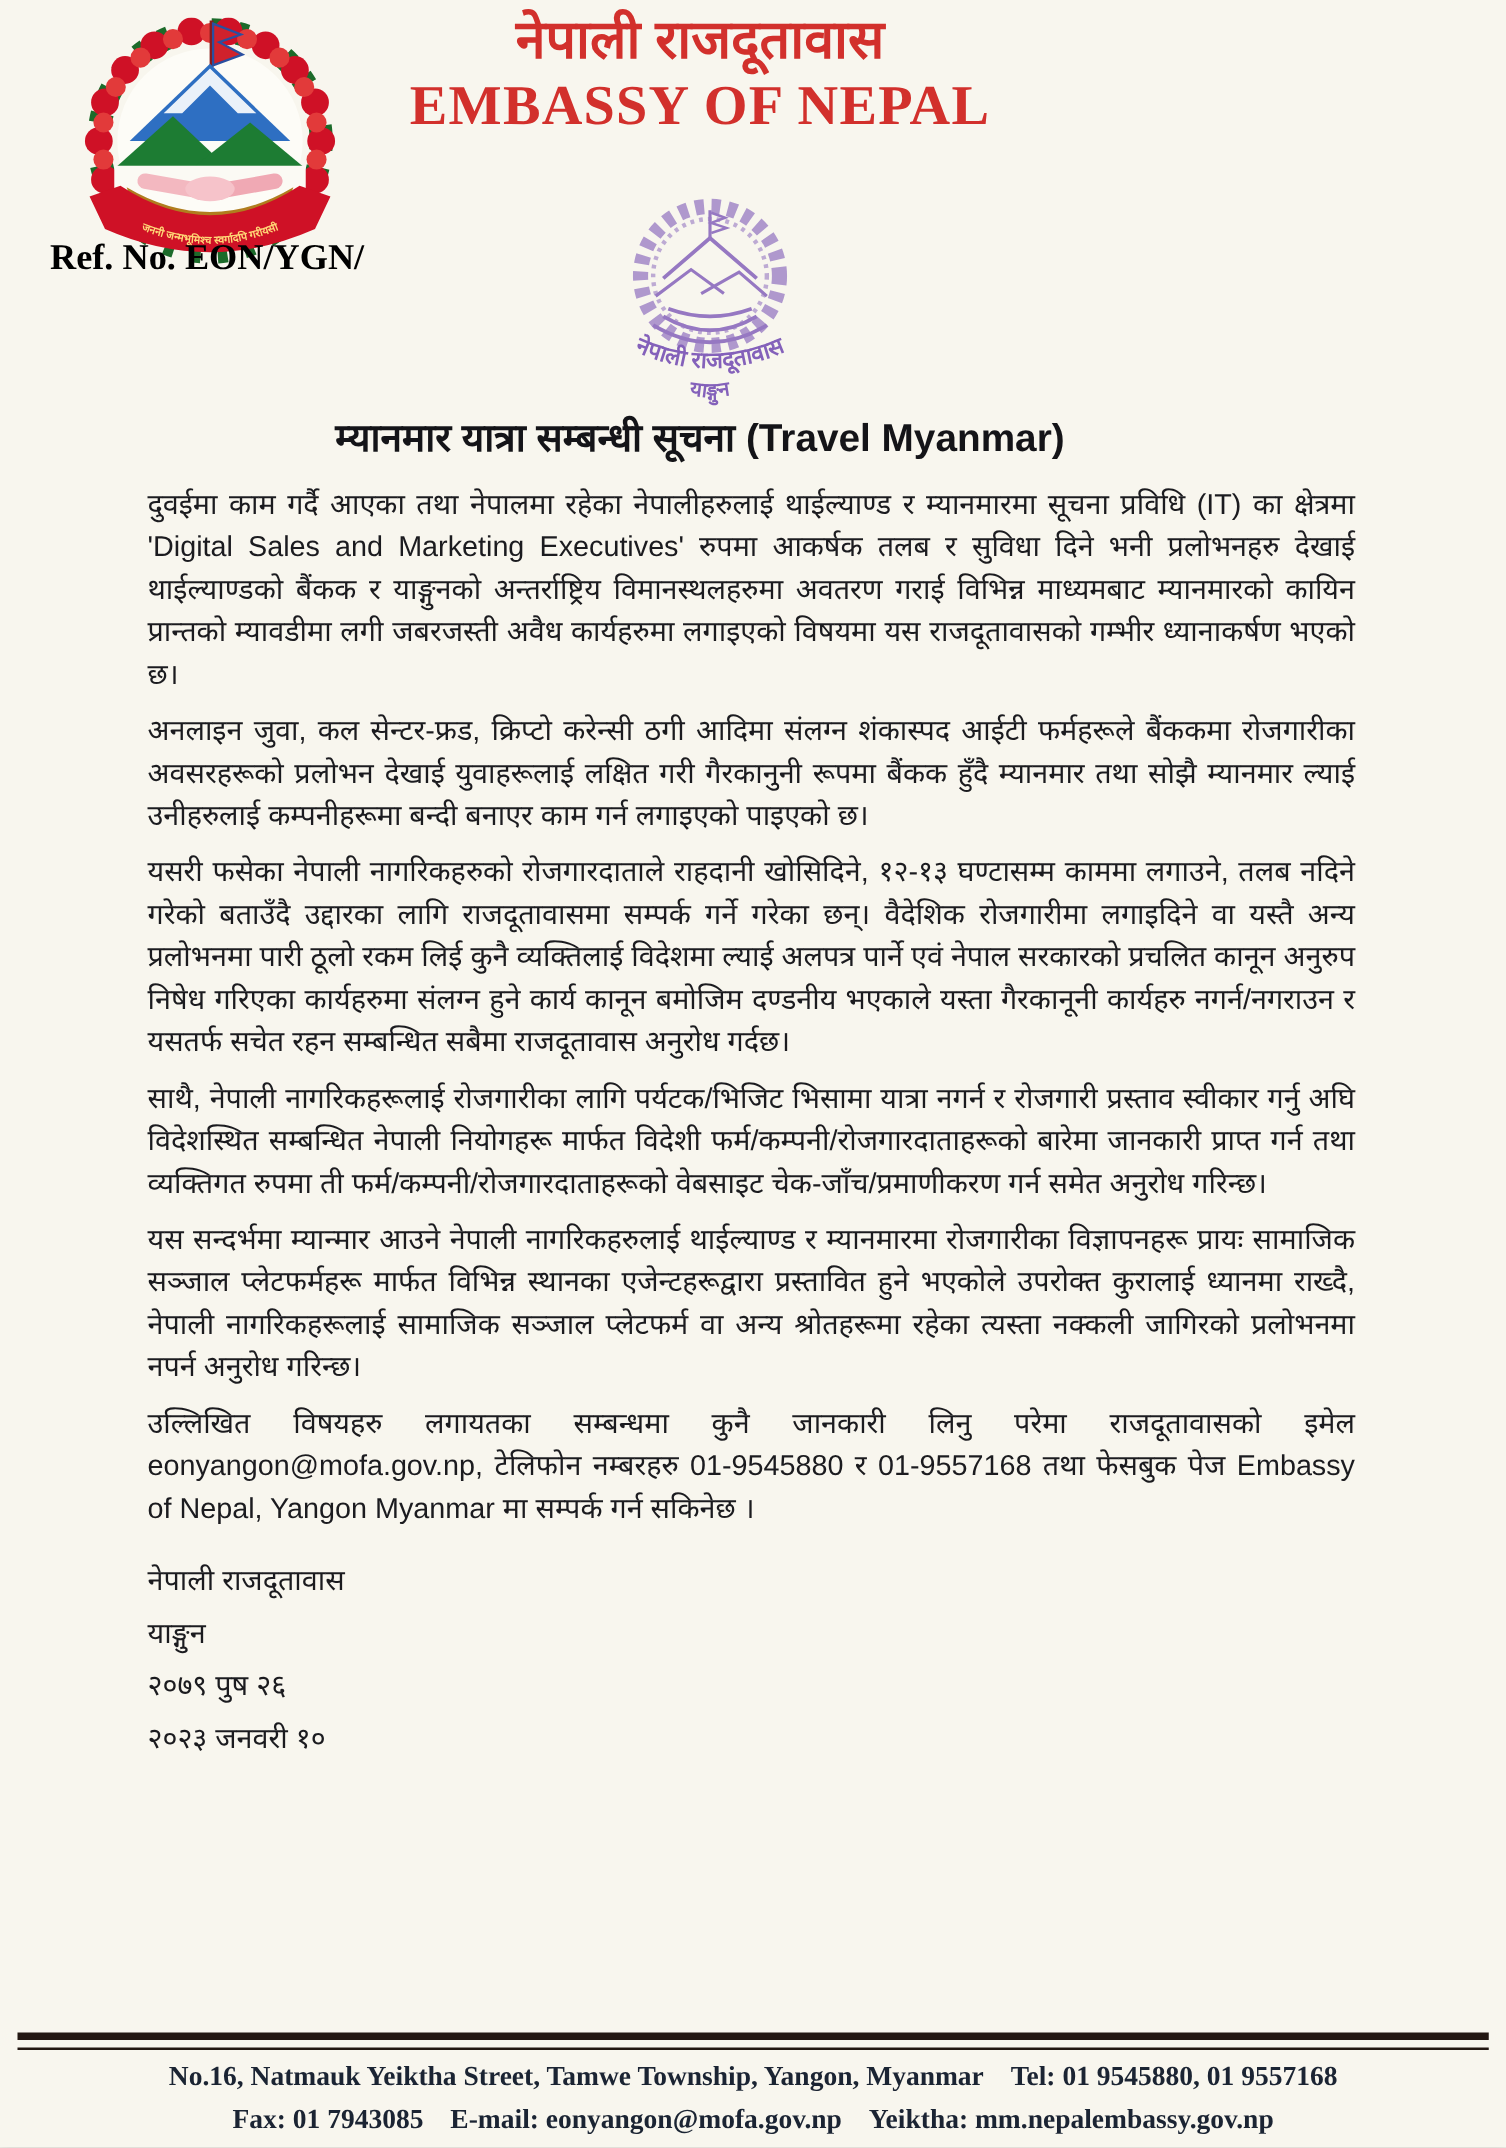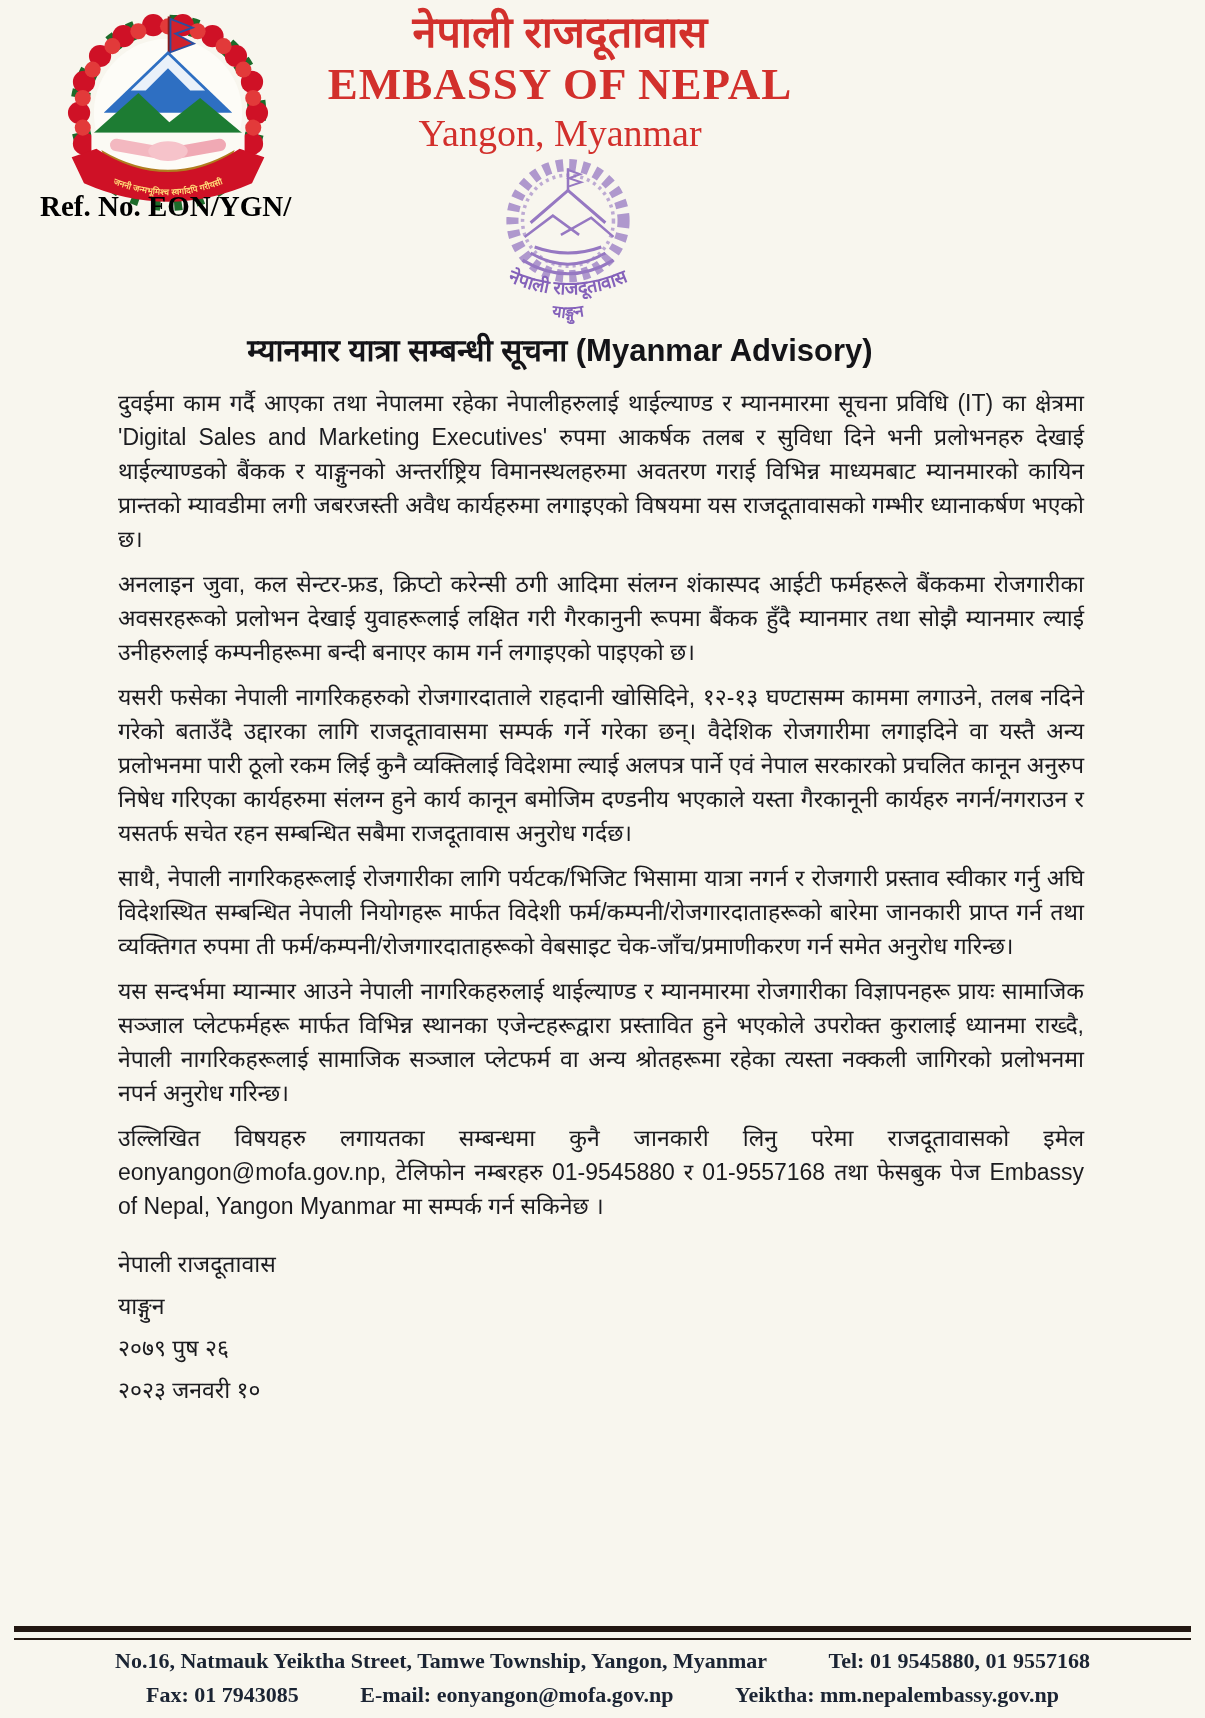--- a/index.html
+++ b/index.html
@@ -40,21 +40,21 @@
   
   .footer-rule-thick { position:absolute; left:14px; right:14px; top:1626px; height:6px; background:#231712; }
   .footer-rule-thin  { position:absolute; left:14px; right:14px; top:1638px; height:2px; background:#231712; }
   .footer-line {
     position:absolute; left:0; width:1205px; text-align:center;
     font-family:"Liberation Serif", serif; font-weight:bold;
     color:#1b2433; font-size:22px;
   }
   .footer-line-1 { top:1648px; }
   .footer-line-2 { top:1682px; }
-  .footer-line span { margin:0 28px; }
+  .footer-line span { margin:0 8px; }
 </style>
 </head>
 <body>
 
 <div class="page">
 
   <svg class="emblem" viewBox="0 0 200 170" xmlns="http://www.w3.org/2000/svg" aria-hidden="true">
 
     <circle cx="100" cy="80" r="72" fill="none" stroke="#1c6b2a" stroke-width="15" stroke-dasharray="6 11"></circle>
 
@@ -108,21 +108,20 @@
         <path id="mottoPath" d="M50,135 Q100,158 150,135"></path>
       </defs>
     <text font-size="7" fill="#ffd777" font-weight="bold">
       <textPath href="#mottoPath" startOffset="50%" text-anchor="middle">जननी जन्मभूमिश्च स्वर्गादपि गरीयसी</textPath>
     </text>
   </svg>
 
   <div class="header-center">
     <div class="h-nepali">नेपाली राजदूतावास</div>
     <div class="h-english">EMBASSY OF NEPAL</div>
-    <div class="h-location">Yangon, Myanmar</div>
   </div>
 
   <div class="ref-no">Ref. No. EON/YGN/</div>
 
   <svg class="stamp" viewBox="0 0 190 172" xmlns="http://www.w3.org/2000/svg" aria-hidden="true">
     <g stroke="#7b55b6" fill="none" opacity="0.85">
       <circle cx="95" cy="60" r="55" stroke-width="12" stroke-dasharray="7 6" opacity="0.75"></circle>
       <circle cx="95" cy="60" r="45" stroke-width="3.5" stroke-dasharray="3 4" opacity="0.6"></circle>
       <line x1="95" y1="8" x2="95" y2="30" stroke-width="2.5"></line>
       <path d="M96,10 l11,4 -11,4 12,4 -12,4" stroke-width="2"></path>
@@ -138,21 +137,21 @@
       <path id="stampArc2" d="M56,146 Q95,166 134,146"></path>
     </defs>
     <text font-size="18" font-weight="bold" fill="#7b55b6">
       <textPath href="#stampArc1" startOffset="50%" text-anchor="middle">नेपाली राजदूतावास</textPath>
     </text>
     <text font-size="16" font-weight="bold" fill="#7b55b6">
       <textPath href="#stampArc2" startOffset="50%" text-anchor="middle">याङ्गुन</textPath>
     </text>
   </svg>
 
-  <div class="doc-title">म्यानमार यात्रा सम्बन्धी सूचना (Myanmar Advisory)</div>
+  <div class="doc-title">म्यानमार यात्रा सम्बन्धी सूचना (Travel Myanmar)</div>
 
   <div class="body-block">
     <p>दुवईमा काम गर्दै आएका तथा नेपालमा रहेका नेपालीहरुलाई थाईल्याण्ड र म्यानमारमा सूचना प्रविधि (IT) का क्षेत्रमा 'Digital Sales and Marketing Executives' रुपमा आकर्षक तलब र सुविधा दिने भनी प्रलोभनहरु देखाई थाईल्याण्डको बैंकक र याङ्गुनको अन्तर्राष्ट्रिय विमानस्थलहरुमा अवतरण गराई विभिन्न माध्यमबाट म्यानमारको कायिन प्रान्तको म्यावडीमा लगी जबरजस्ती अवैध कार्यहरुमा लगाइएको विषयमा यस राजदूतावासको गम्भीर ध्यानाकर्षण भएको छ।</p>
     <p>अनलाइन जुवा, कल सेन्टर-फ्रड, क्रिप्टो करेन्सी ठगी आदिमा संलग्न शंकास्पद आईटी फर्महरूले बैंककमा रोजगारीका अवसरहरूको प्रलोभन देखाई युवाहरूलाई लक्षित गरी गैरकानुनी रूपमा बैंकक हुँदै म्यानमार तथा सोझै म्यानमार ल्याई उनीहरुलाई कम्पनीहरूमा बन्दी बनाएर काम गर्न लगाइएको पाइएको छ।</p>
     <p>यसरी फसेका नेपाली नागरिकहरुको रोजगारदाताले राहदानी खोसिदिने, १२-१३ घण्टासम्म काममा लगाउने, तलब नदिने गरेको बताउँदै उद्दारका लागि राजदूतावासमा सम्पर्क गर्ने गरेका छन्। वैदेशिक रोजगारीमा लगाइदिने वा यस्तै अन्य प्रलोभनमा पारी ठूलो रकम लिई कुनै व्यक्तिलाई विदेशमा ल्याई अलपत्र पार्ने एवं नेपाल सरकारको प्रचलित कानून अनुरुप निषेध गरिएका कार्यहरुमा संलग्न हुने कार्य कानून बमोजिम दण्डनीय भएकाले यस्ता गैरकानूनी कार्यहरु नगर्न/नगराउन र यसतर्फ सचेत रहन सम्बन्धित सबैमा राजदूतावास अनुरोध गर्दछ।</p>
     <p>साथै, नेपाली नागरिकहरूलाई रोजगारीका लागि पर्यटक/भिजिट भिसामा यात्रा नगर्न र रोजगारी प्रस्ताव स्वीकार गर्नु अघि विदेशस्थित सम्बन्धित नेपाली नियोगहरू मार्फत विदेशी फर्म/कम्पनी/रोजगारदाताहरूको बारेमा जानकारी प्राप्त गर्न तथा व्यक्तिगत रुपमा ती फर्म/कम्पनी/रोजगारदाताहरूको वेबसाइट चेक-जाँच/प्रमाणीकरण गर्न समेत अनुरोध गरिन्छ।</p>
     <p>यस सन्दर्भमा म्यान्मार आउने नेपाली नागरिकहरुलाई थाईल्याण्ड र म्यानमारमा रोजगारीका विज्ञापनहरू प्रायः सामाजिक सञ्जाल प्लेटफर्महरू मार्फत विभिन्न स्थानका एजेन्टहरूद्वारा प्रस्तावित हुने भएकोले उपरोक्त कुरालाई ध्यानमा राख्दै, नेपाली नागरिकहरूलाई सामाजिक सञ्जाल प्लेटफर्म वा अन्य श्रोतहरूमा रहेका त्यस्ता नक्कली जागिरको प्रलोभनमा नपर्न अनुरोध गरिन्छ।</p>
     <p>उल्लिखित विषयहरु लगायतका सम्बन्धमा कुनै जानकारी लिनु परेमा राजदूतावासको इमेल eonyangon@mofa.gov.np, टेलिफोन नम्बरहरु 01-9545880 र 01-9557168 तथा फेसबुक पेज Embassy of Nepal, Yangon Myanmar मा सम्पर्क गर्न सकिनेछ ।</p>
 
     <div class="signature">

